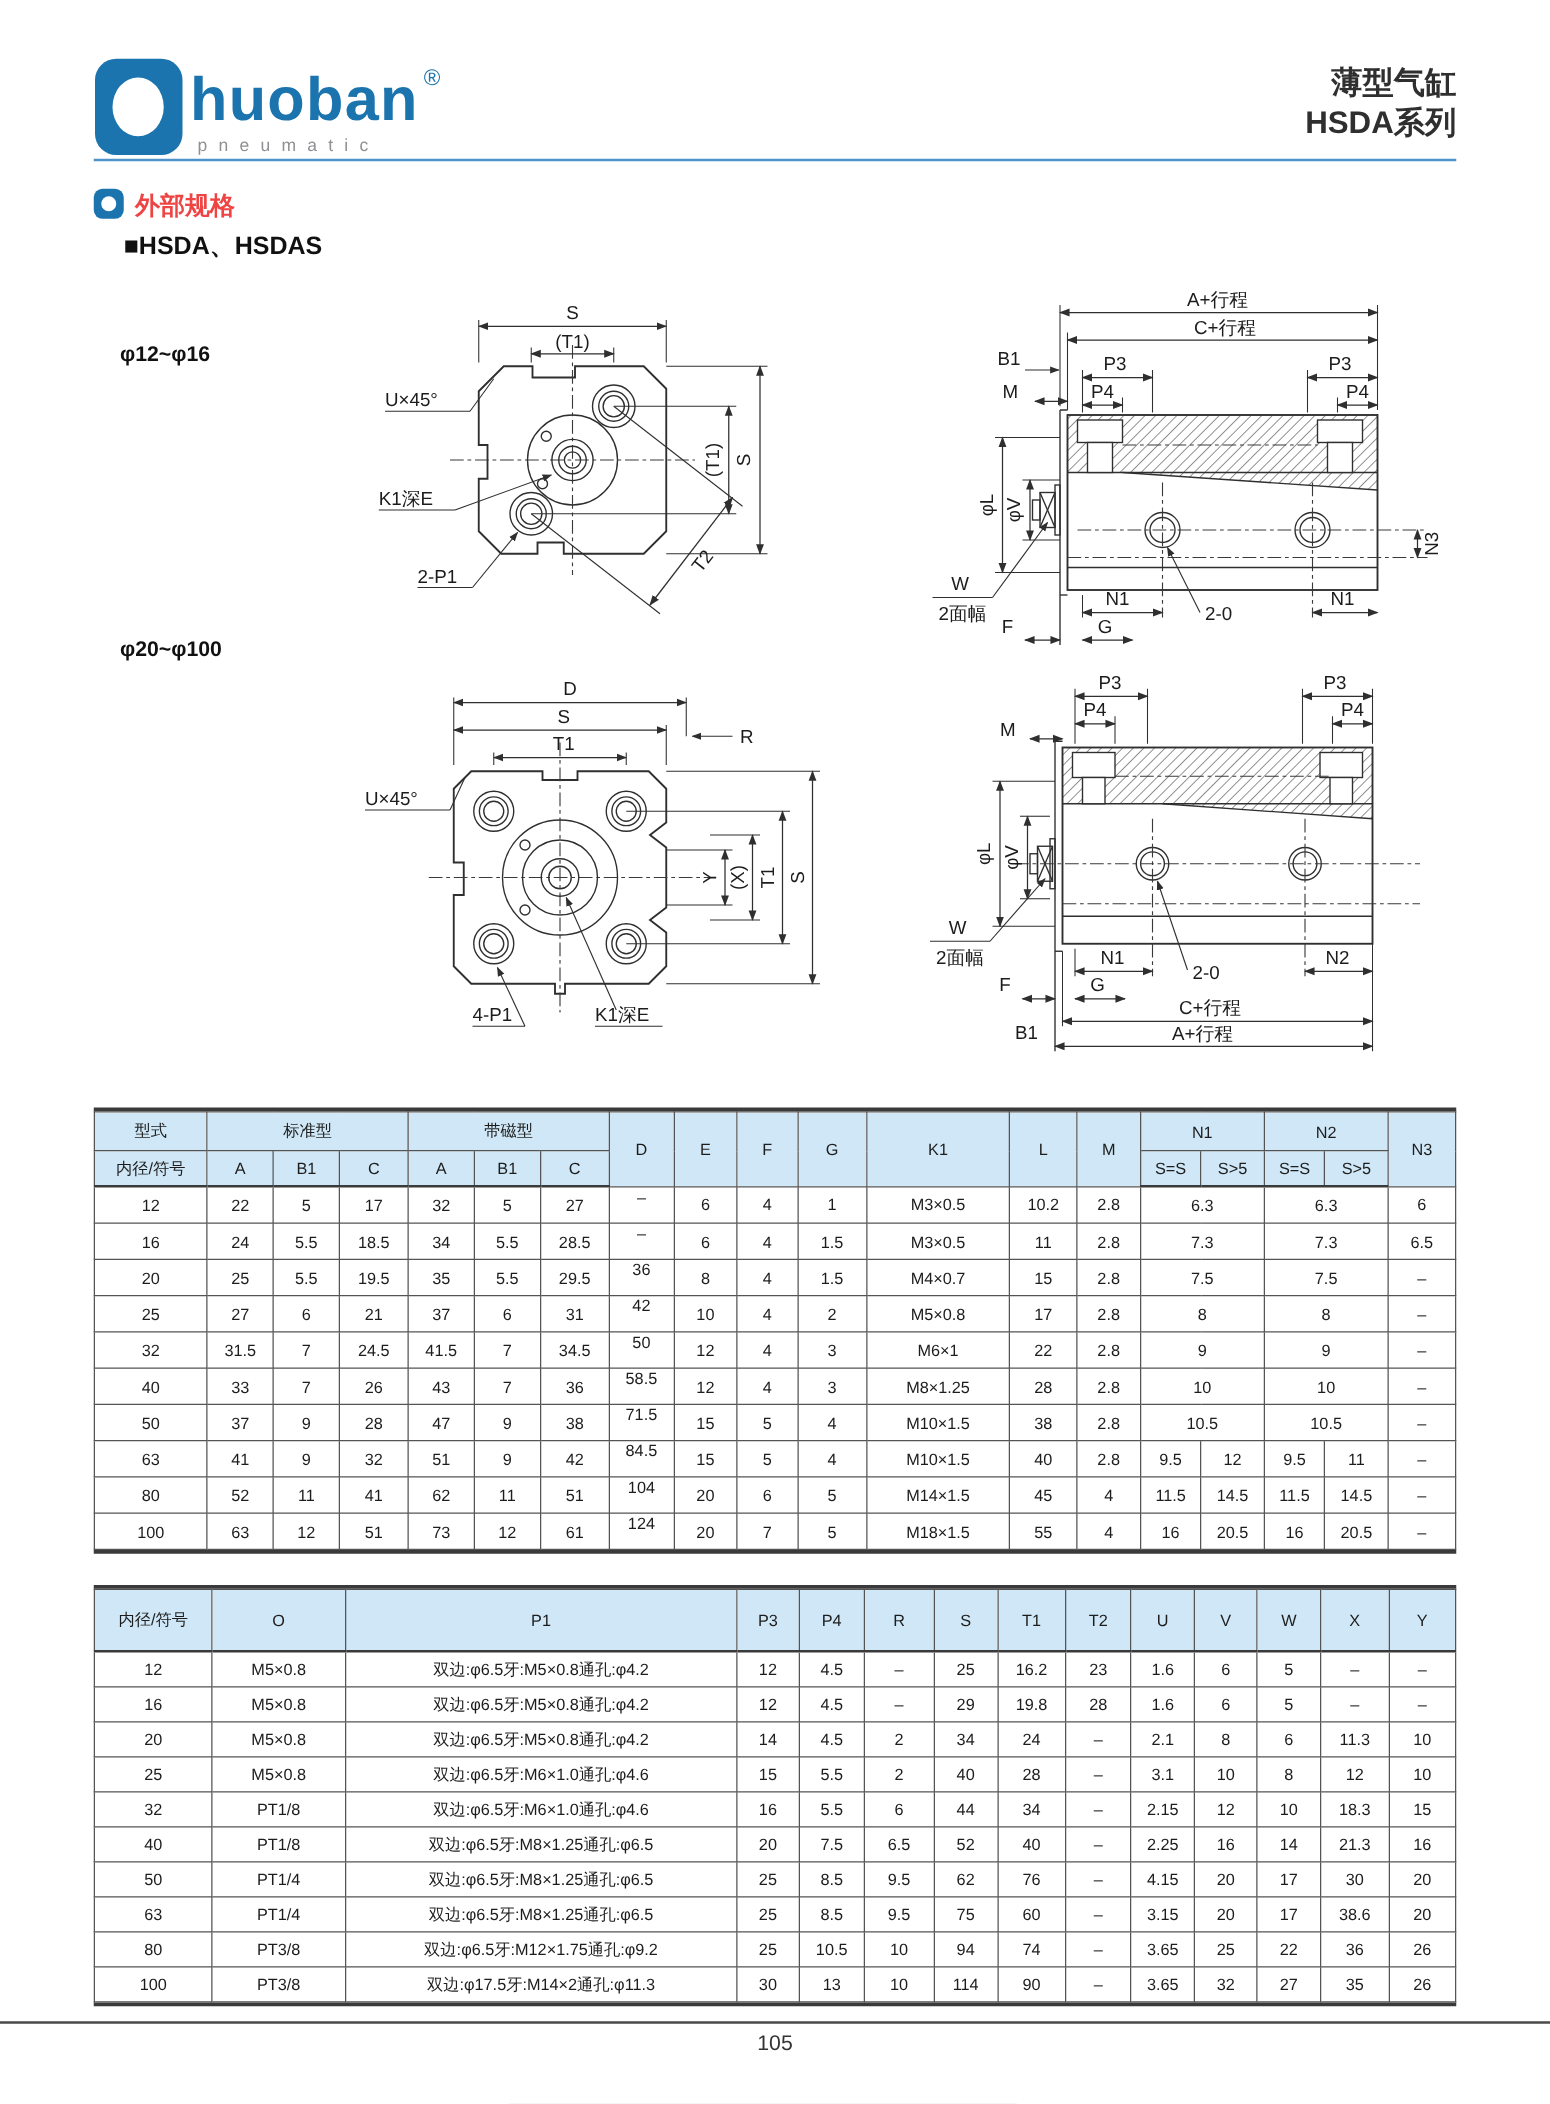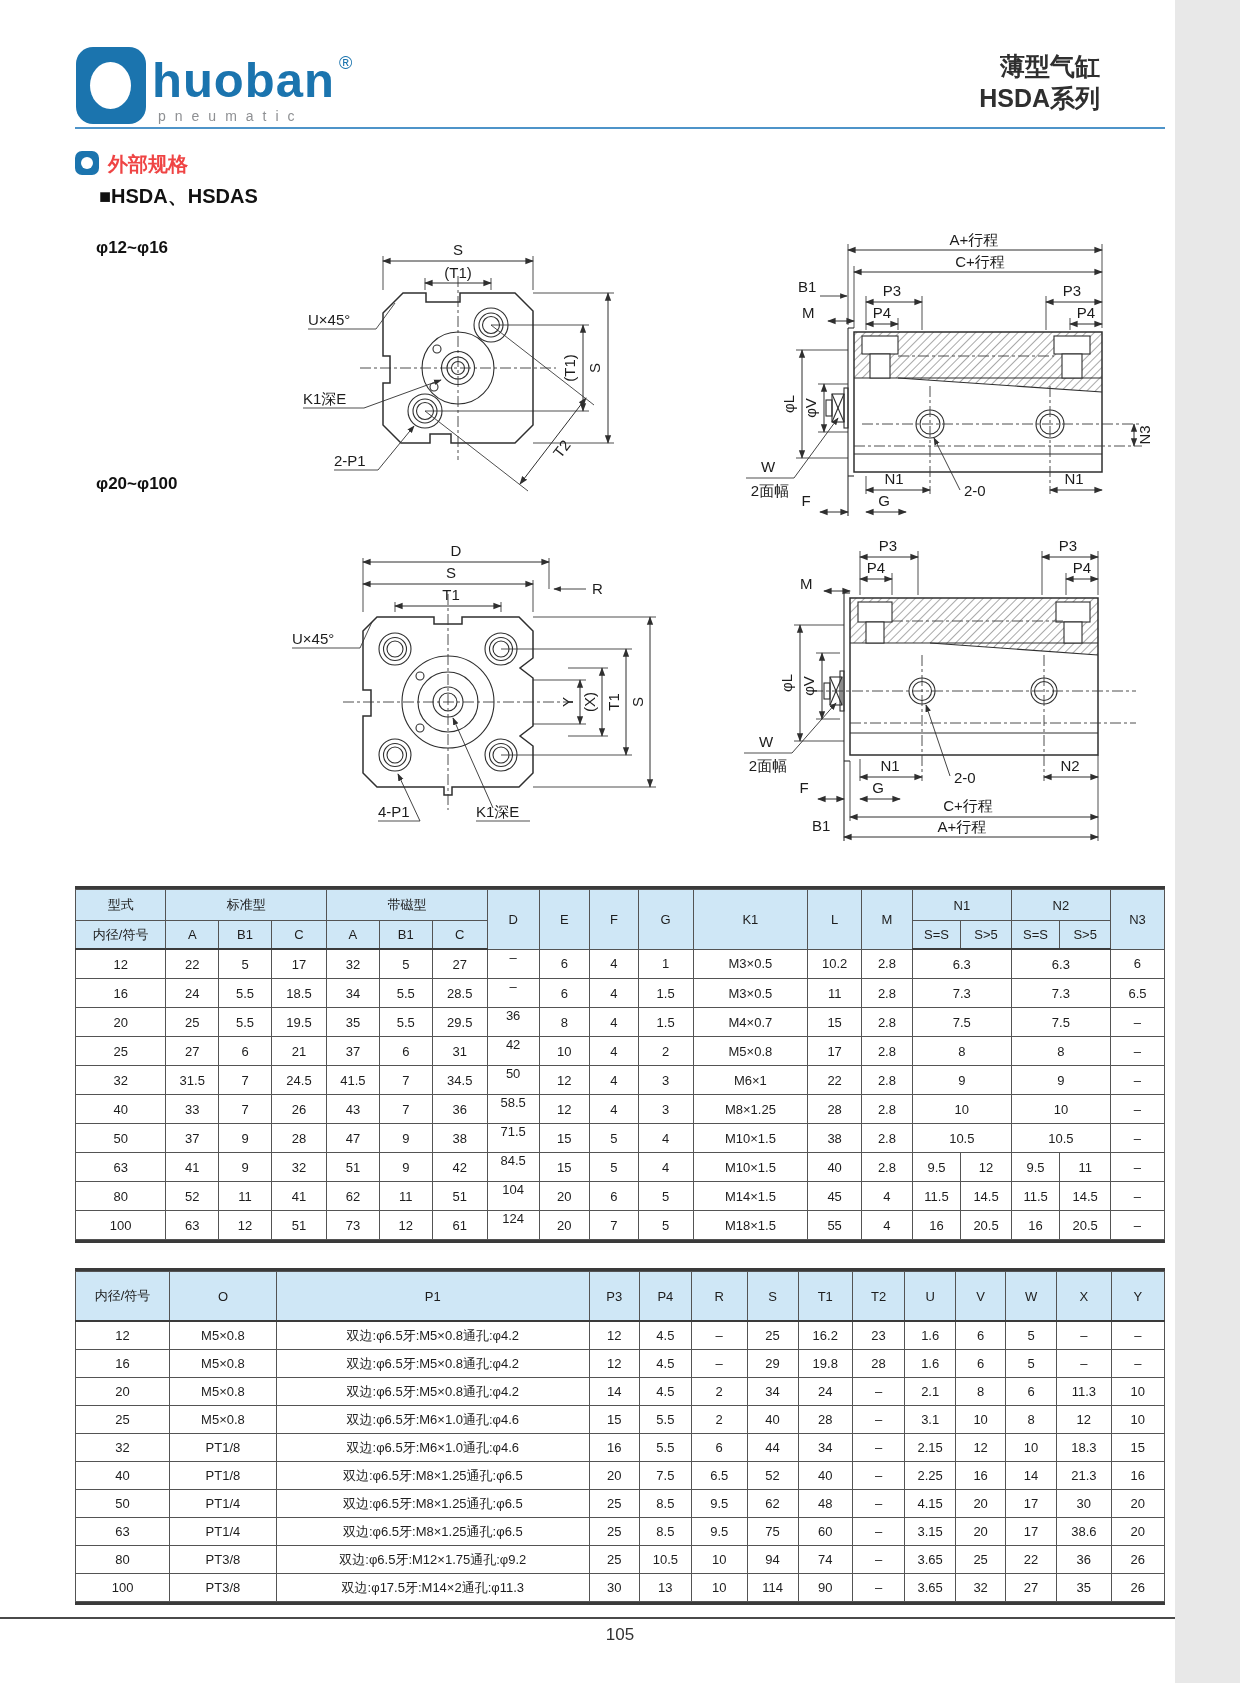--- a/index.html
+++ b/index.html
@@ -1,31 +1,31 @@
 <!DOCTYPE html>
 <html><head>
 <meta charset="utf-8">
 <style>
   html,body{margin:0;padding:0;background:#e8e8e8;}
-  .page{position:relative;width:1136px;height:1683px;background:#ffffff;overflow:hidden;
-        font-family:"Liberation Sans",sans-serif;color:#1d1d1d;padding-left:39px;}
+  .page{position:relative;width:1240px;height:1683px;background:#ffffff;overflow:hidden;
+        font-family:"Liberation Sans",sans-serif;color:#1d1d1d;}
   
   .logo-mark{position:absolute;left:76px;top:47px;width:70px;height:77px;background:#1b74ae;border-radius:17px;}
   .logo-mark::after{content:"";position:absolute;left:14px;top:15px;width:41px;height:47px;background:#fff;border-radius:50%;}
   .brand{position:absolute;left:152px;top:52px;font-size:49px;font-weight:bold;color:#1b74ae;letter-spacing:1px;}
   .brand sup{font-size:18px;font-weight:normal;vertical-align:28px;margin-left:4px;}
   .brand-sub{position:absolute;left:158px;top:108px;font-size:14px;color:#8e9093;letter-spacing:9px;}
   .doc-title{position:absolute;right:75px;top:50px;text-align:right;font-weight:bold;color:#2f2f2f;line-height:32px;font-size:25px;}
   .hdr-line{position:absolute;left:75px;top:127px;width:1090px;height:2px;background:#4e94c9;}
   
   .sec-icon{position:absolute;left:75px;top:151px;width:24px;height:24px;background:#1b74ae;border-radius:7px;}
   .sec-icon::after{content:"";position:absolute;left:6px;top:6px;width:12px;height:12px;background:#fff;border-radius:50%;}
   .sec-title{position:absolute;left:108px;top:151px;font-size:20px;font-weight:bold;color:#ef4444;}
   .sec-sub{position:absolute;left:99px;top:183px;font-size:20px;font-weight:bold;color:#111;text-align:right;}
-  .caption{position:absolute;font-size:17px;font-weight:bold;color:#111;}
+  .caption{position:absolute;font-size:17px;font-weight:bold;color:#111;margin-top:36px;}
   .cap1{left:96px;top:238px;} .cap2{left:96px;top:474px;}
   
   .drw{position:absolute;}
   svg text{font-family:"Liberation Sans",sans-serif;font-size:15px;fill:#1c1c1c;}
   .body{stroke:#2f2f2f;stroke-width:1.5;fill:none;}
   .thin{stroke:#2f2f2f;stroke-width:1.1;fill:none;}
   .wht{stroke:#2f2f2f;stroke-width:1.1;fill:#fff;}
   .dimA{stroke:#2f2f2f;stroke-width:1;fill:none;marker-start:url(#ar);marker-end:url(#ar);}
   .lead{stroke:#2f2f2f;stroke-width:.9;fill:none;marker-end:url(#ar);}
   .ext{stroke:#2f2f2f;stroke-width:.85;}
@@ -755,21 +755,21 @@
             <td>16</td>
           </tr>
           <tr>
             <td>50</td>
             <td>PT1/4</td>
             <td>双边:φ6.5牙:M8×1.25通孔:φ6.5</td>
             <td>25</td>
             <td>8.5</td>
             <td>9.5</td>
             <td>62</td>
-            <td>48</td>
+            <td>76</td>
             <td>–</td>
             <td>4.15</td>
             <td>20</td>
             <td>17</td>
             <td>30</td>
             <td>20</td>
           </tr>
           <tr>
             <td>63</td>
             <td>PT1/4</td>

